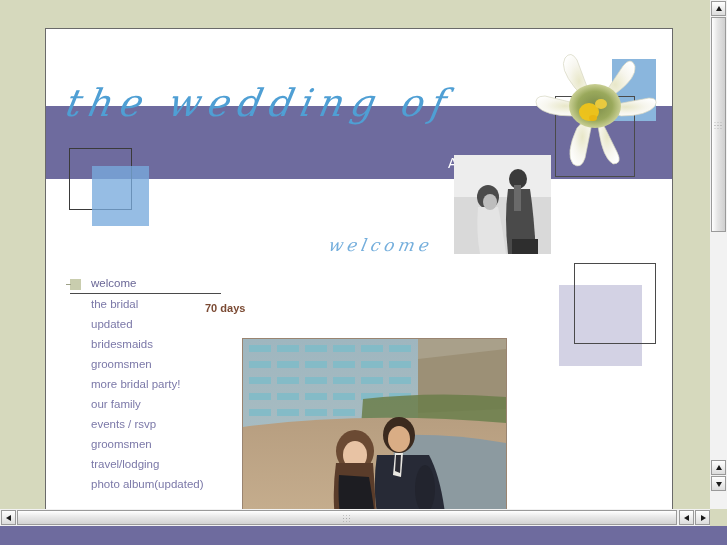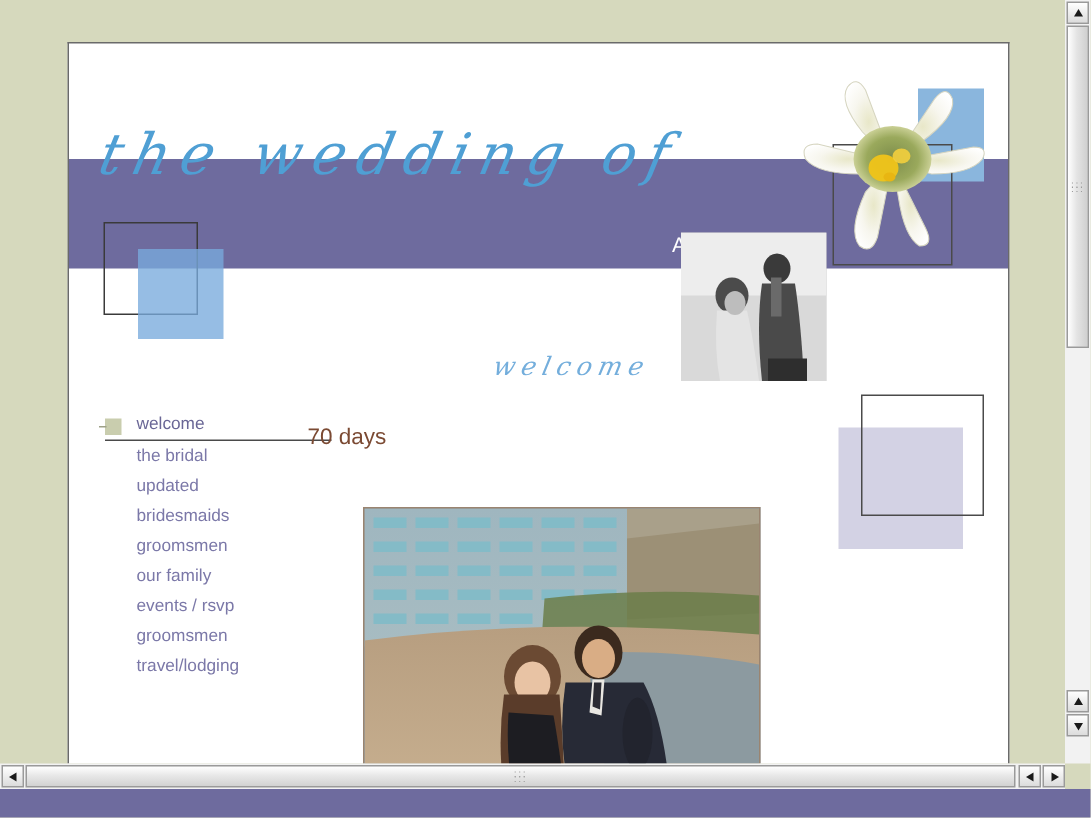--- a/index.html
+++ b/index.html
@@ -220,23 +220,23 @@
     border-bottom: 1px solid #4a4a4a;
     width: 130px;
     padding-bottom: 1px;
     line-height: 17px;
   }
 
   
   .countdown {
     position: absolute;
     left: 159px;
-    top: 29px;
-    font-size: 15px;
-    font-weight: normal;
+    top: 48px;
+    font-size: 11px;
+    font-weight: bold;
     color: #7b4a33;
     white-space: nowrap;
   }
 
   
   .photo-main {
     position: absolute;
     left: 196px;
     top: 84px;
     width: 263px;
@@ -403,24 +403,26 @@
 
         <div id="nav">
           <div class="nav-bullet"></div>
           <div class="nav-bullet-tick"></div>
           <ul class="nav-list">
             <li class="active">welcome</li>
             <li>the bridal</li>
             <li>updated</li>
             <li>bridesmaids</li>
             <li>groomsmen</li>
+            <li>more bridal party!</li>
             <li>our family</li>
             <li>events / rsvp</li>
             <li>groomsmen</li>
             <li>travel/lodging</li>
+            <li>photo album(updated)</li>
 
           </ul>
         </div>
 
         <div class="countdown">70 days</div>
 
         <div class="sq-lav-body"></div>
         <div class="sq-outline-body"></div>
 
         <div class="photo-main">

